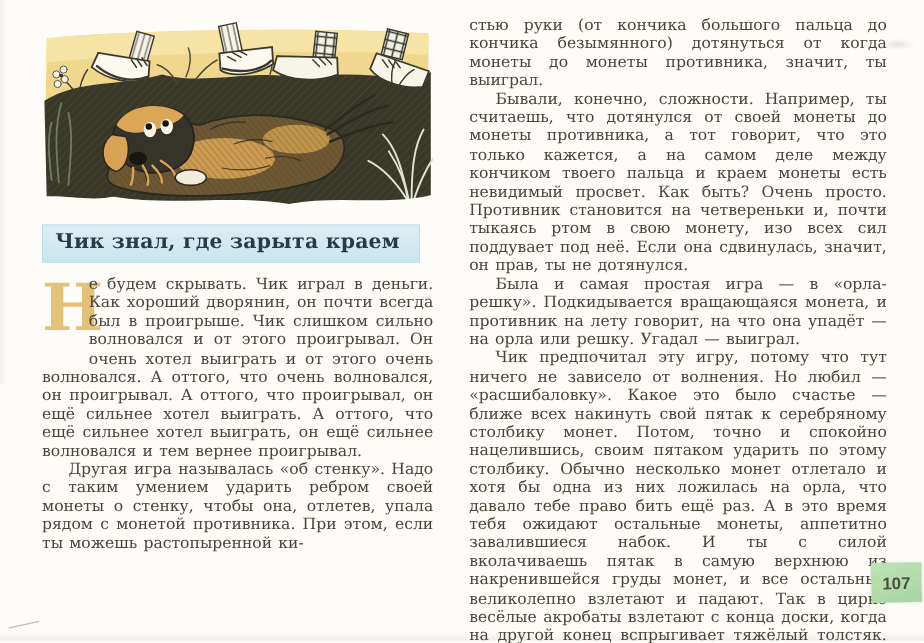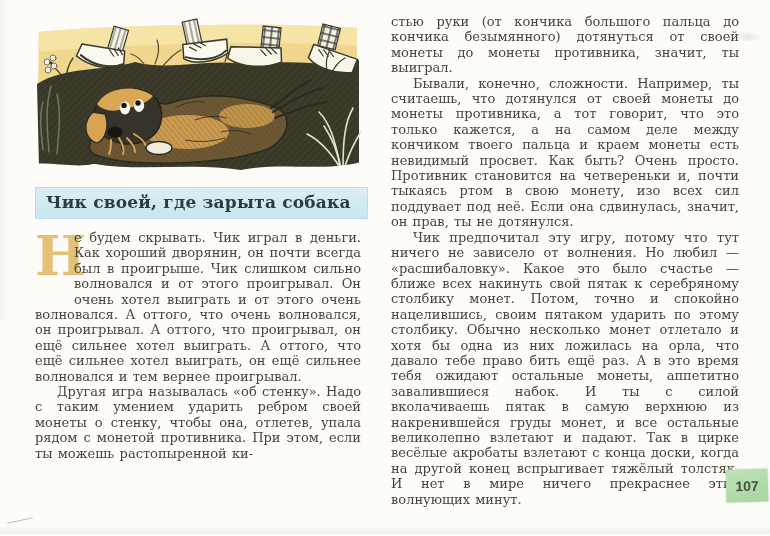--- a/index.html
+++ b/index.html
@@ -215,28 +215,29 @@
         </g>
         <g stroke="#3a392c" stroke-width="1.2">
           <path d="M296,62 q6,-12 14,-16 M300,66 q12,-6 20,-4 M292,60 q-2,-12 2,-20"></path>
         </g>
       </g>
 
       <path d="M0,152 L0,166 L326,166 L326,150 C288,160 246,150 206,158 C158,150 108,160 60,152 C40,156 16,150 0,152 Z" fill="#fdfcf8"></path>
     </svg>
 
     <div class="heading-box">
-      <span class="heading-text">Чик своей, где зарыта собака</span>
+      <span class="heading-text">Чик знал, где зарыта краем</span>
     </div>
 
     <p class="body-text first"><span class="dropcap">Н</span><span>е будем скрывать. Чик играл в деньги. Как хороший дворянин, он почти всегда был в проигрыше. Чик слишком сильно волновался и от этого проигрывал. Он очень хотел выиграть и от этого очень волновался. А оттого, что очень волновался, он проигрывал. А оттого, что проигрывал, он ещё сильнее хотел выиграть. А оттого, что ещё сильнее хотел выиграть, он ещё сильнее волновался и тем вернее проигрывал.</span></p>
     <p class="body-text indent">Другая игра называлась «об стенку». Надо с таким умением ударить ребром своей монеты о стенку, чтобы она, отлетев, упала рядом с монетой противника. При этом, если ты можешь растопыренной ки-</p>
   </div>
 
   <div class="col col-right">
-    <p class="body-text">стью руки (от кончика большого пальца до кончика безымянного) дотянуться от своей монеты до монеты противника, значит, ты выиграл.</p>
+    <p class="body-text">стью руки (от кончика большого пальца до кончика безымянного) дотянуться от когда монеты до монеты противника, значит, ты выиграл.</p>
     <p class="body-text indent">Бывали, конечно, сложности. Например, ты считаешь, что дотянулся от своей монеты до монеты противника, а тот говорит, что это только кажется, а на самом деле между кончиком твоего пальца и краем монеты есть невидимый просвет. Как быть? Очень просто. Противник становится на четвереньки и, почти тыкаясь ртом в свою монету, изо всех сил поддувает под неё. Если она сдвинулась, значит, он прав, ты не дотянулся.</p>
+    <p class="body-text indent">Была и самая простая игра — в «орла-решку». Подкидывается вращающаяся монета, и противник на лету говорит, на что она упадёт — на орла или решку. Угадал — выиграл.</p>
     <p class="body-text indent">Чик предпочитал эту игру, потому что тут ничего не зависело от волнения. Но любил — «расшибаловку». Какое это было счастье — ближе всех накинуть свой пятак к серебряному столбику монет. Потом, точно и спокойно нацелившись, своим пятаком ударить по этому столбику. Обычно несколько монет отлетало и хотя бы одна из них ложилась на орла, что давало тебе право бить ещё раз. А в это время тебя ожидают остальные монеты, аппетитно завалившиеся набок. И ты с силой вколачиваешь пятак в самую верхнюю из накренившейся груды монет, и все остальные великолепно взлетают и падают. Так в цирке весёлые акробаты взлетают с конца доски, когда на другой конец вспрыгивает тяжёлый толстяк. И нет в мире ничего прекраснее этих волнующих минут.</p>
   </div>
 
   <div class="page-badge">107</div>
 
 </div>
 
 </body></html>

